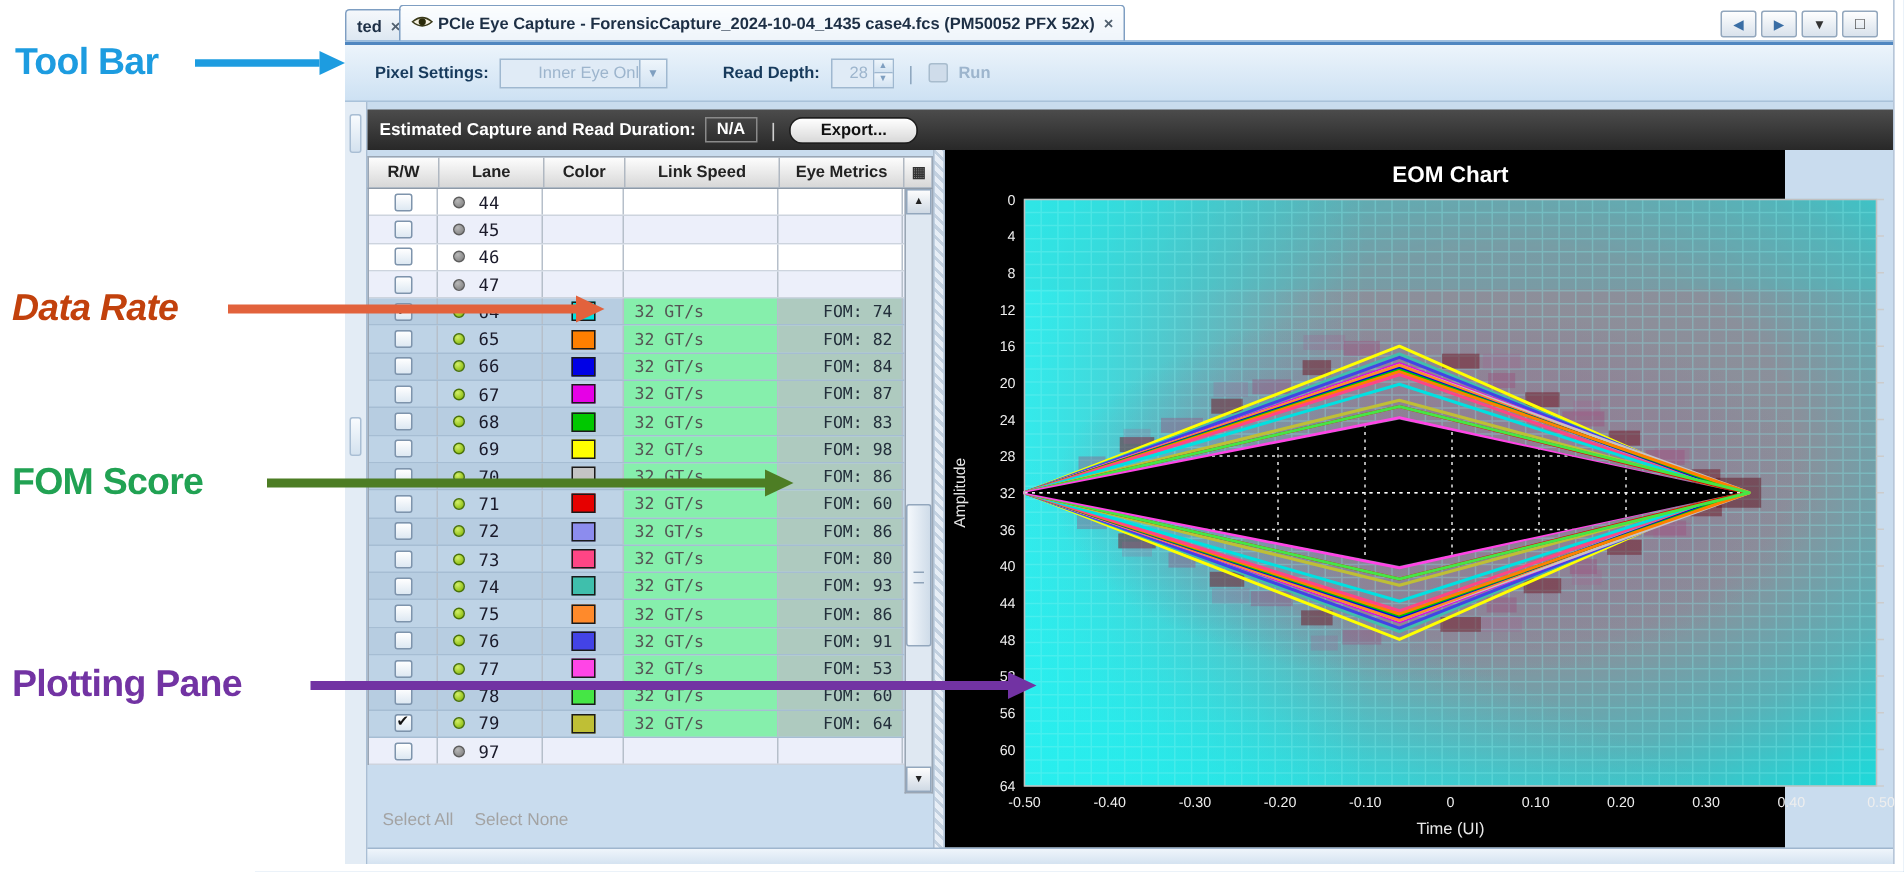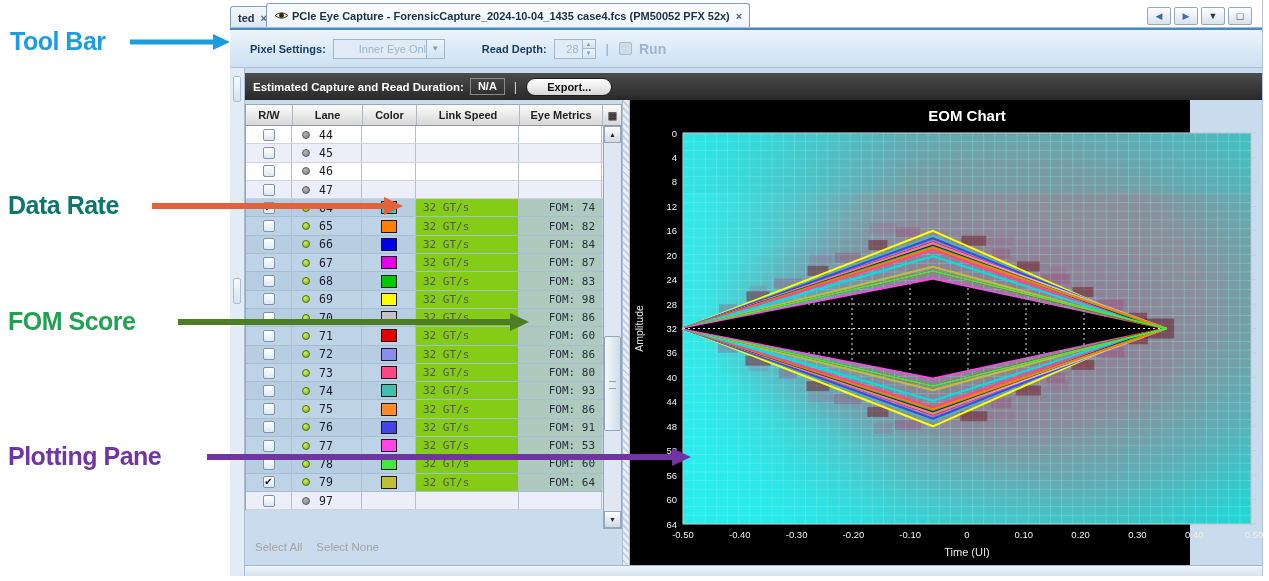--- a/index.html
+++ b/index.html
@@ -29,21 +29,21 @@
   .combo .val { flex:1; font-size:11px; color:#9db5cd; padding-left:6px; white-space:nowrap; overflow:hidden; }
   .combo .arrow { width:18px; height:100%; border-left:1px solid #9fb8d0; background:linear-gradient(#eef5fb,#d3e3f2); color:#7f9fc0; font-size:8px; display:flex; align-items:center; justify-content:center; }
   .spinner { width:42px; height:20px; background:#e0ebf6; border:1px solid #9fb8d0; display:flex; }
   .spinner .num { flex:1; font-size:11px; color:#9db5cd; display:flex; align-items:center; justify-content:flex-end; padding-right:3px; }
   .spin-arrows { width:13px; display:flex; flex-direction:column; border-left:1px solid #9fb8d0; }
   .spin-arrows span { flex:1; font-size:6px; color:#7f9fc0; background:linear-gradient(#eef5fb,#d3e3f2); display:flex; align-items:center; justify-content:center; }
   .spin-arrows span:first-child { border-bottom:1px solid #9fb8d0; }
   .tb-sep { color:#8fa8c0; font-size:13px; margin:0 3px; }
   .cb { display:inline-flex; width:13px; height:13px; background:linear-gradient(#ffffff,#dde8f2); border:1px solid #7e94ac; border-radius:2px; align-items:center; justify-content:center; font-size:10px; line-height:10px; color:#111; }
   .cb.disabled { background:#cfdcea; border-color:#a8bccd; }
-  .tb-run { font-size:14px; font-weight:bold; color:#9db5cd; }
+  .tb-run { font-size:11px; font-weight:bold; color:#9db5cd; }
 
   
   .content { position:absolute; left:0; top:68px; width:100%; height:508px; }
   .left-strip { position:absolute; left:0; top:0; width:15px; height:100%; background:#e3ecf5; border-right:1px solid #a9bed4; }
   .left-strip .nub { position:absolute; left:3px; width:8px; height:26px; background:linear-gradient(#f8fbfe,#d4e2ef); border:1px solid #a9bed4; border-radius:2px; }
   .main { position:absolute; left:15px; top:0; right:0; height:100%; }
 
   
   .capture-bar { position:absolute; left:0; top:5px; right:0; height:27px; background:linear-gradient(#4c4c4c,#282828); display:flex; align-items:center; padding-left:8px; }
   .capture-bar .lbl { color:#fff; font-weight:bold; font-size:11.5px; }
@@ -65,21 +65,21 @@
   .trow.act.stripe { background:#bed3e6; }
   .trow .cell { display:flex; align-items:center; border-right:1px solid #b6bfca; overflow:hidden; }
   .c-rw { justify-content:center; }
   .trow .cb { width:12px; height:12px; }
   .led { width:8px; height:8px; border-radius:50%; margin-left:10px; }
   .led.gray { background:radial-gradient(circle at 35% 30%, #b8b8b8, #7c7c7c); border:1px solid #5d5d5d; }
   .led.green { background:radial-gradient(circle at 35% 30%, #d2ee66, #7fb400); border:1px solid #49710a; }
   .lanenum { font-family:"DejaVu Sans Mono", monospace; font-size:11.5px; color:#1a1a2a; margin-left:9px; }
   .swatch { width:16px; height:13px; border:1px solid #1a1a1a; margin-left:19px; }
   .c-speed { font-family:"DejaVu Sans Mono", monospace; font-size:11px; color:#555; padding-left:7px; }
-  .c-speed.on { background:#84cc16; }
+  .c-speed.on { background:#86efac; }
   .c-fom { font-family:"DejaVu Sans Mono", monospace; font-size:11px; color:#24303c; justify-content:flex-end; padding-right:6px; }
   .c-fom.on { background:#aecabf; }
   
   .vscroll { position:absolute; left:358px; top:22px; width:19px; height:403px; background:#dfe8f2; border:1px solid #9aa6b4; border-top:none; }
   .sbtn { position:absolute; left:0; width:17px; height:17px; background:linear-gradient(#fdfdfd,#cfd9e4); border:1px solid #93a7bd; font-size:7px; color:#222; display:flex; align-items:center; justify-content:center; }
   .sbtn.up { top:0; } .sbtn.down { bottom:0; }
   .sthumb { position:absolute; left:0; top:210px; width:17px; height:95px; background:linear-gradient(90deg,#f4f8fc,#cfdce9); border:1px solid #93a7bd; border-radius:2px; }
   .sthumb:after { content:""; position:absolute; left:4px; right:4px; top:44px; height:6px; border-top:1px solid #8fa3b9; border-bottom:1px solid #8fa3b9; }
   .tfoot { position:absolute; top:437px; left:10px; display:flex; gap:14px; font-size:11.5px; color:#a3a3a3; }
   .tfoot span { cursor:default; }
@@ -626,21 +626,21 @@
                 <text x="13" y="228.5" fill="#e8e8e8" font-size="10.5" text-anchor="middle" font-family="Liberation Sans, sans-serif" transform="rotate(-90 13 228.5)">Amplitude</text>
               </svg></div>
 
         </div>
         <div class="status-strip"></div>
       </div>
     </div>
   </div>
 
   <div class="ann-label" style="left: 10px; top: 27px; color: rgb(29, 156, 224);" id="lab-tool">Tool Bar</div>
-  <div class="ann-label" style="left: 8px; top: 191px; color: #0f766e;" id="lab-rate">Data Rate</div>
+  <div class="ann-label" style="left: 8px; top: 191px; color: #c2410c; font-style: italic;" id="lab-rate">Data Rate</div>
   <div class="ann-label" style="left: 8px; top: 307px; color: rgb(33, 162, 83);" id="lab-fom">FOM Score</div>
   <div class="ann-label" style="left: 8px; top: 442px; color: rgb(114, 51, 163);" id="lab-plot">Plotting Pane</div>
 
   <svg class="ann-svg">
     <g id="arr-tool">
       <line x1="130" y1="42" x2="213" y2="42" stroke-width="5" stroke="#1d9ce0"></line>
         <polygon points="213,34 213,50 230,42" fill="#1d9ce0"></polygon>
     </g>
     <g id="arr-rate">
       <line x1="152" y1="206" x2="384" y2="206" stroke-width="6" stroke="#e2623c"></line>

